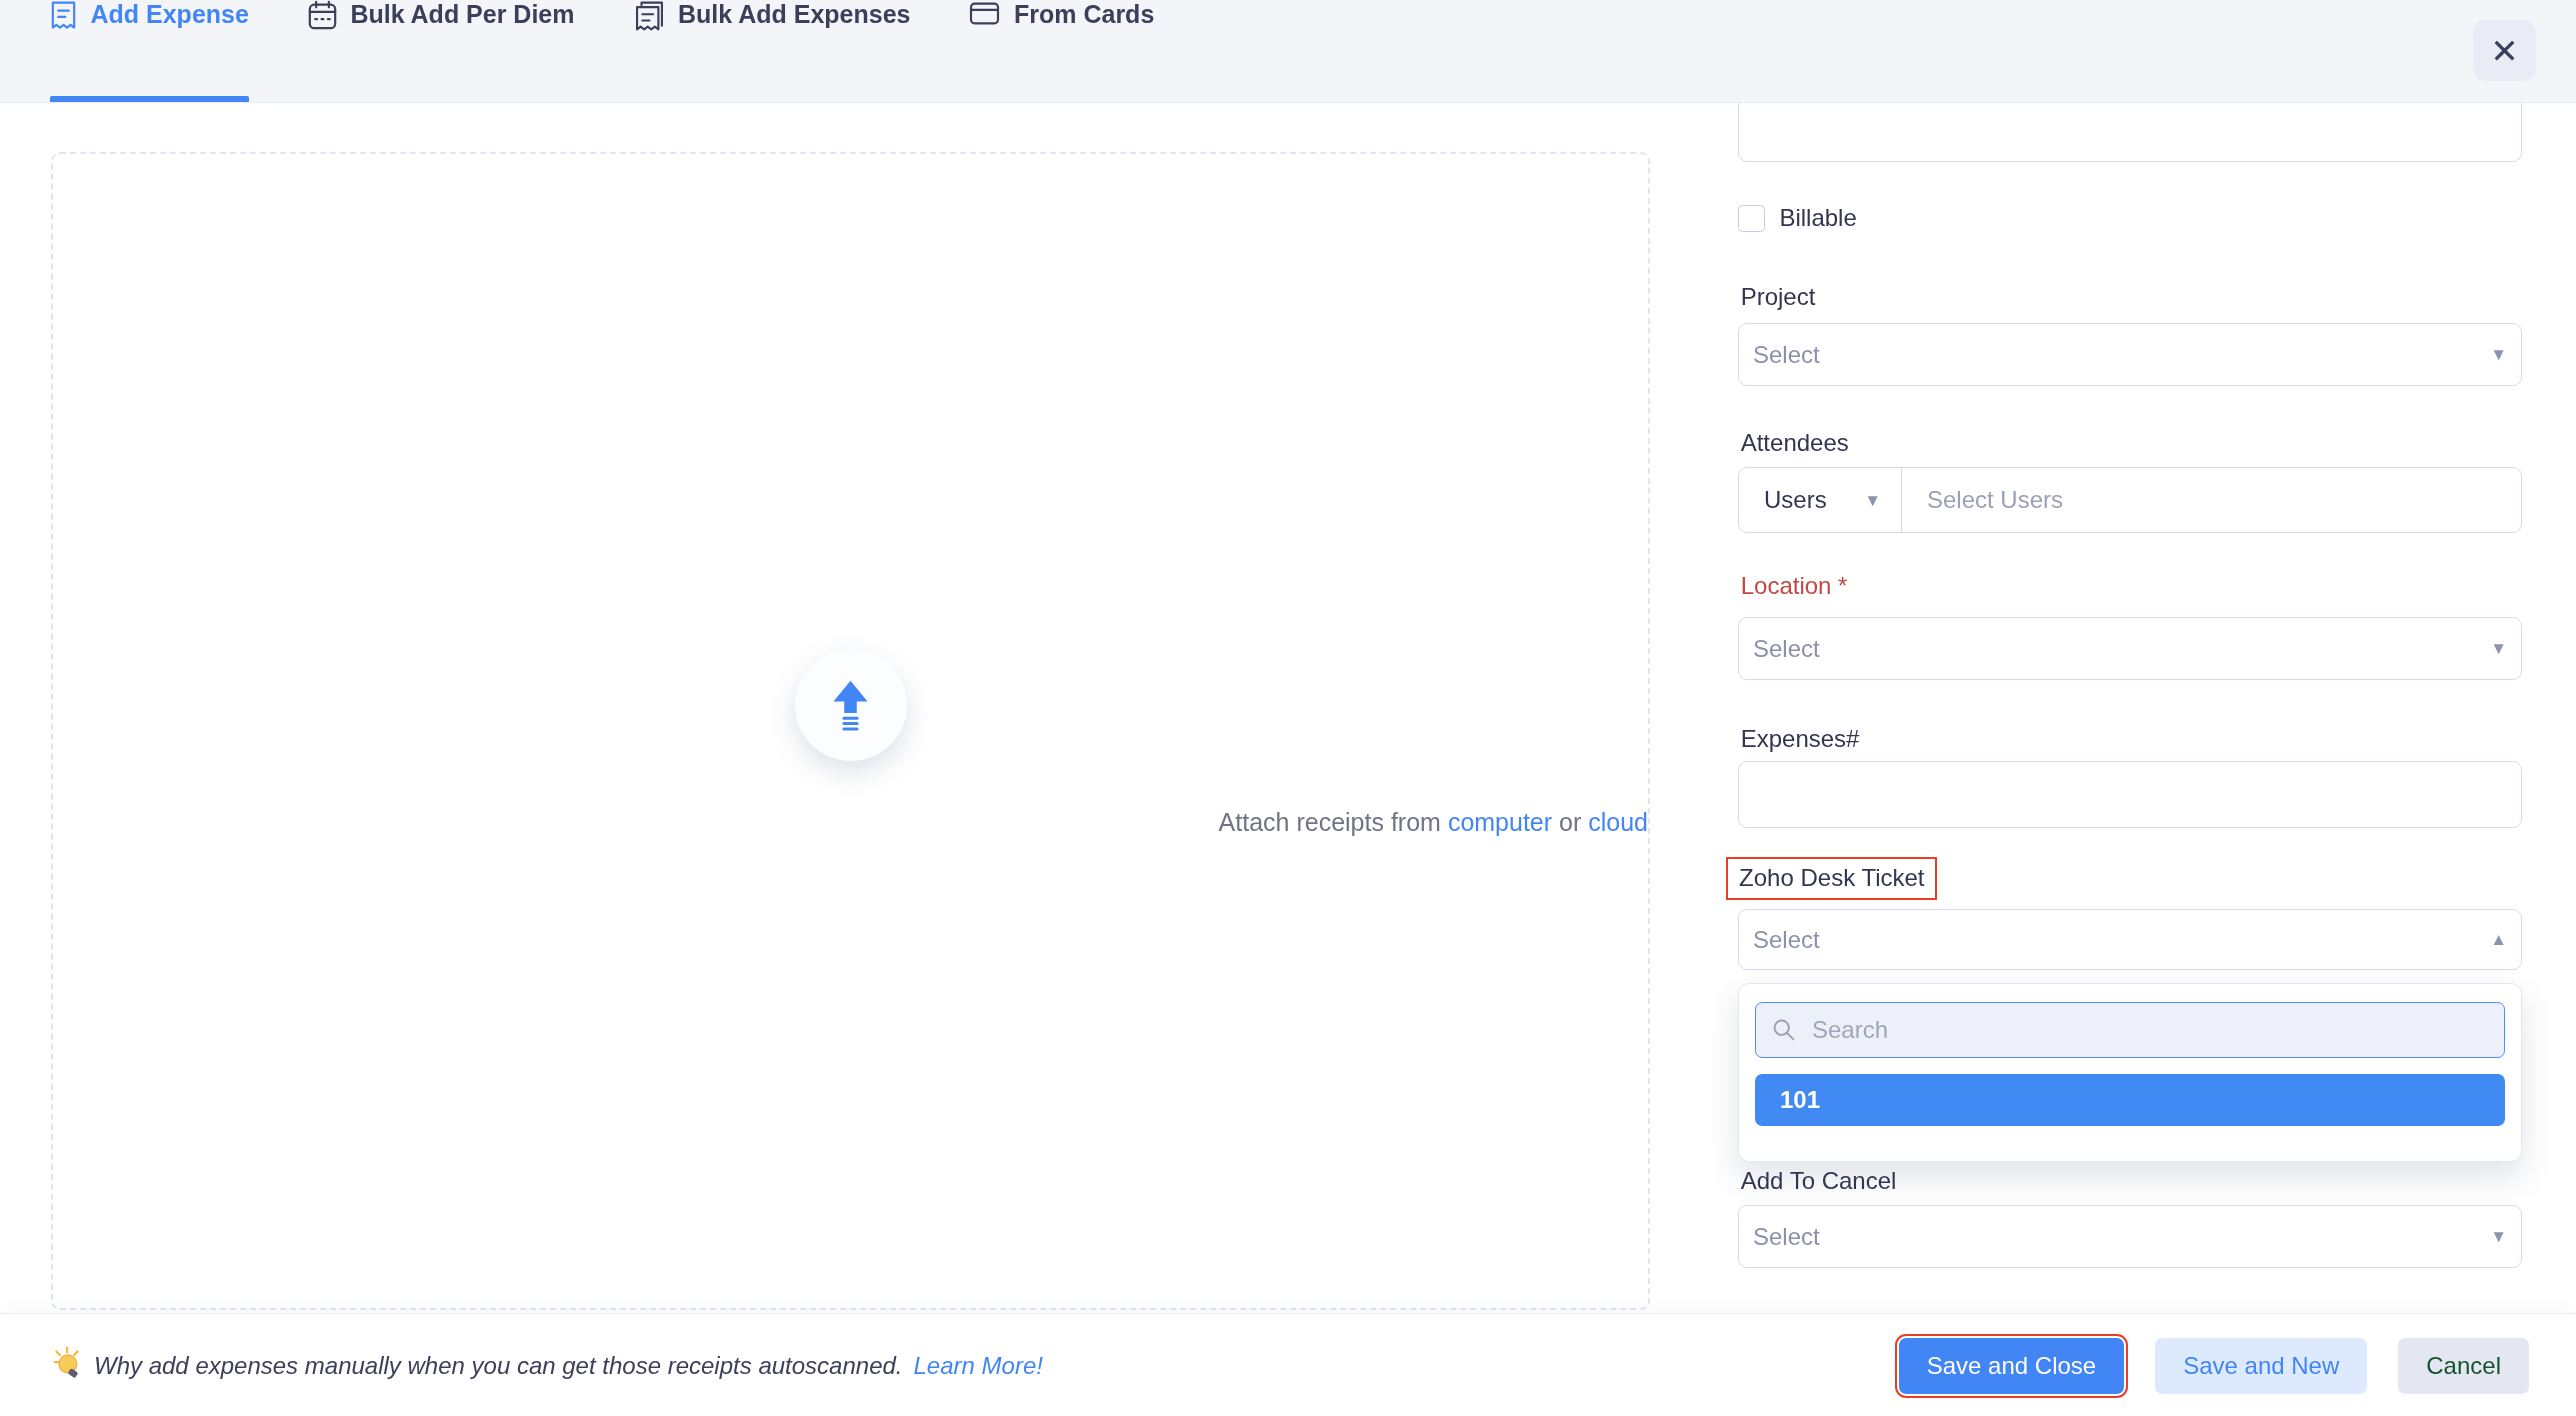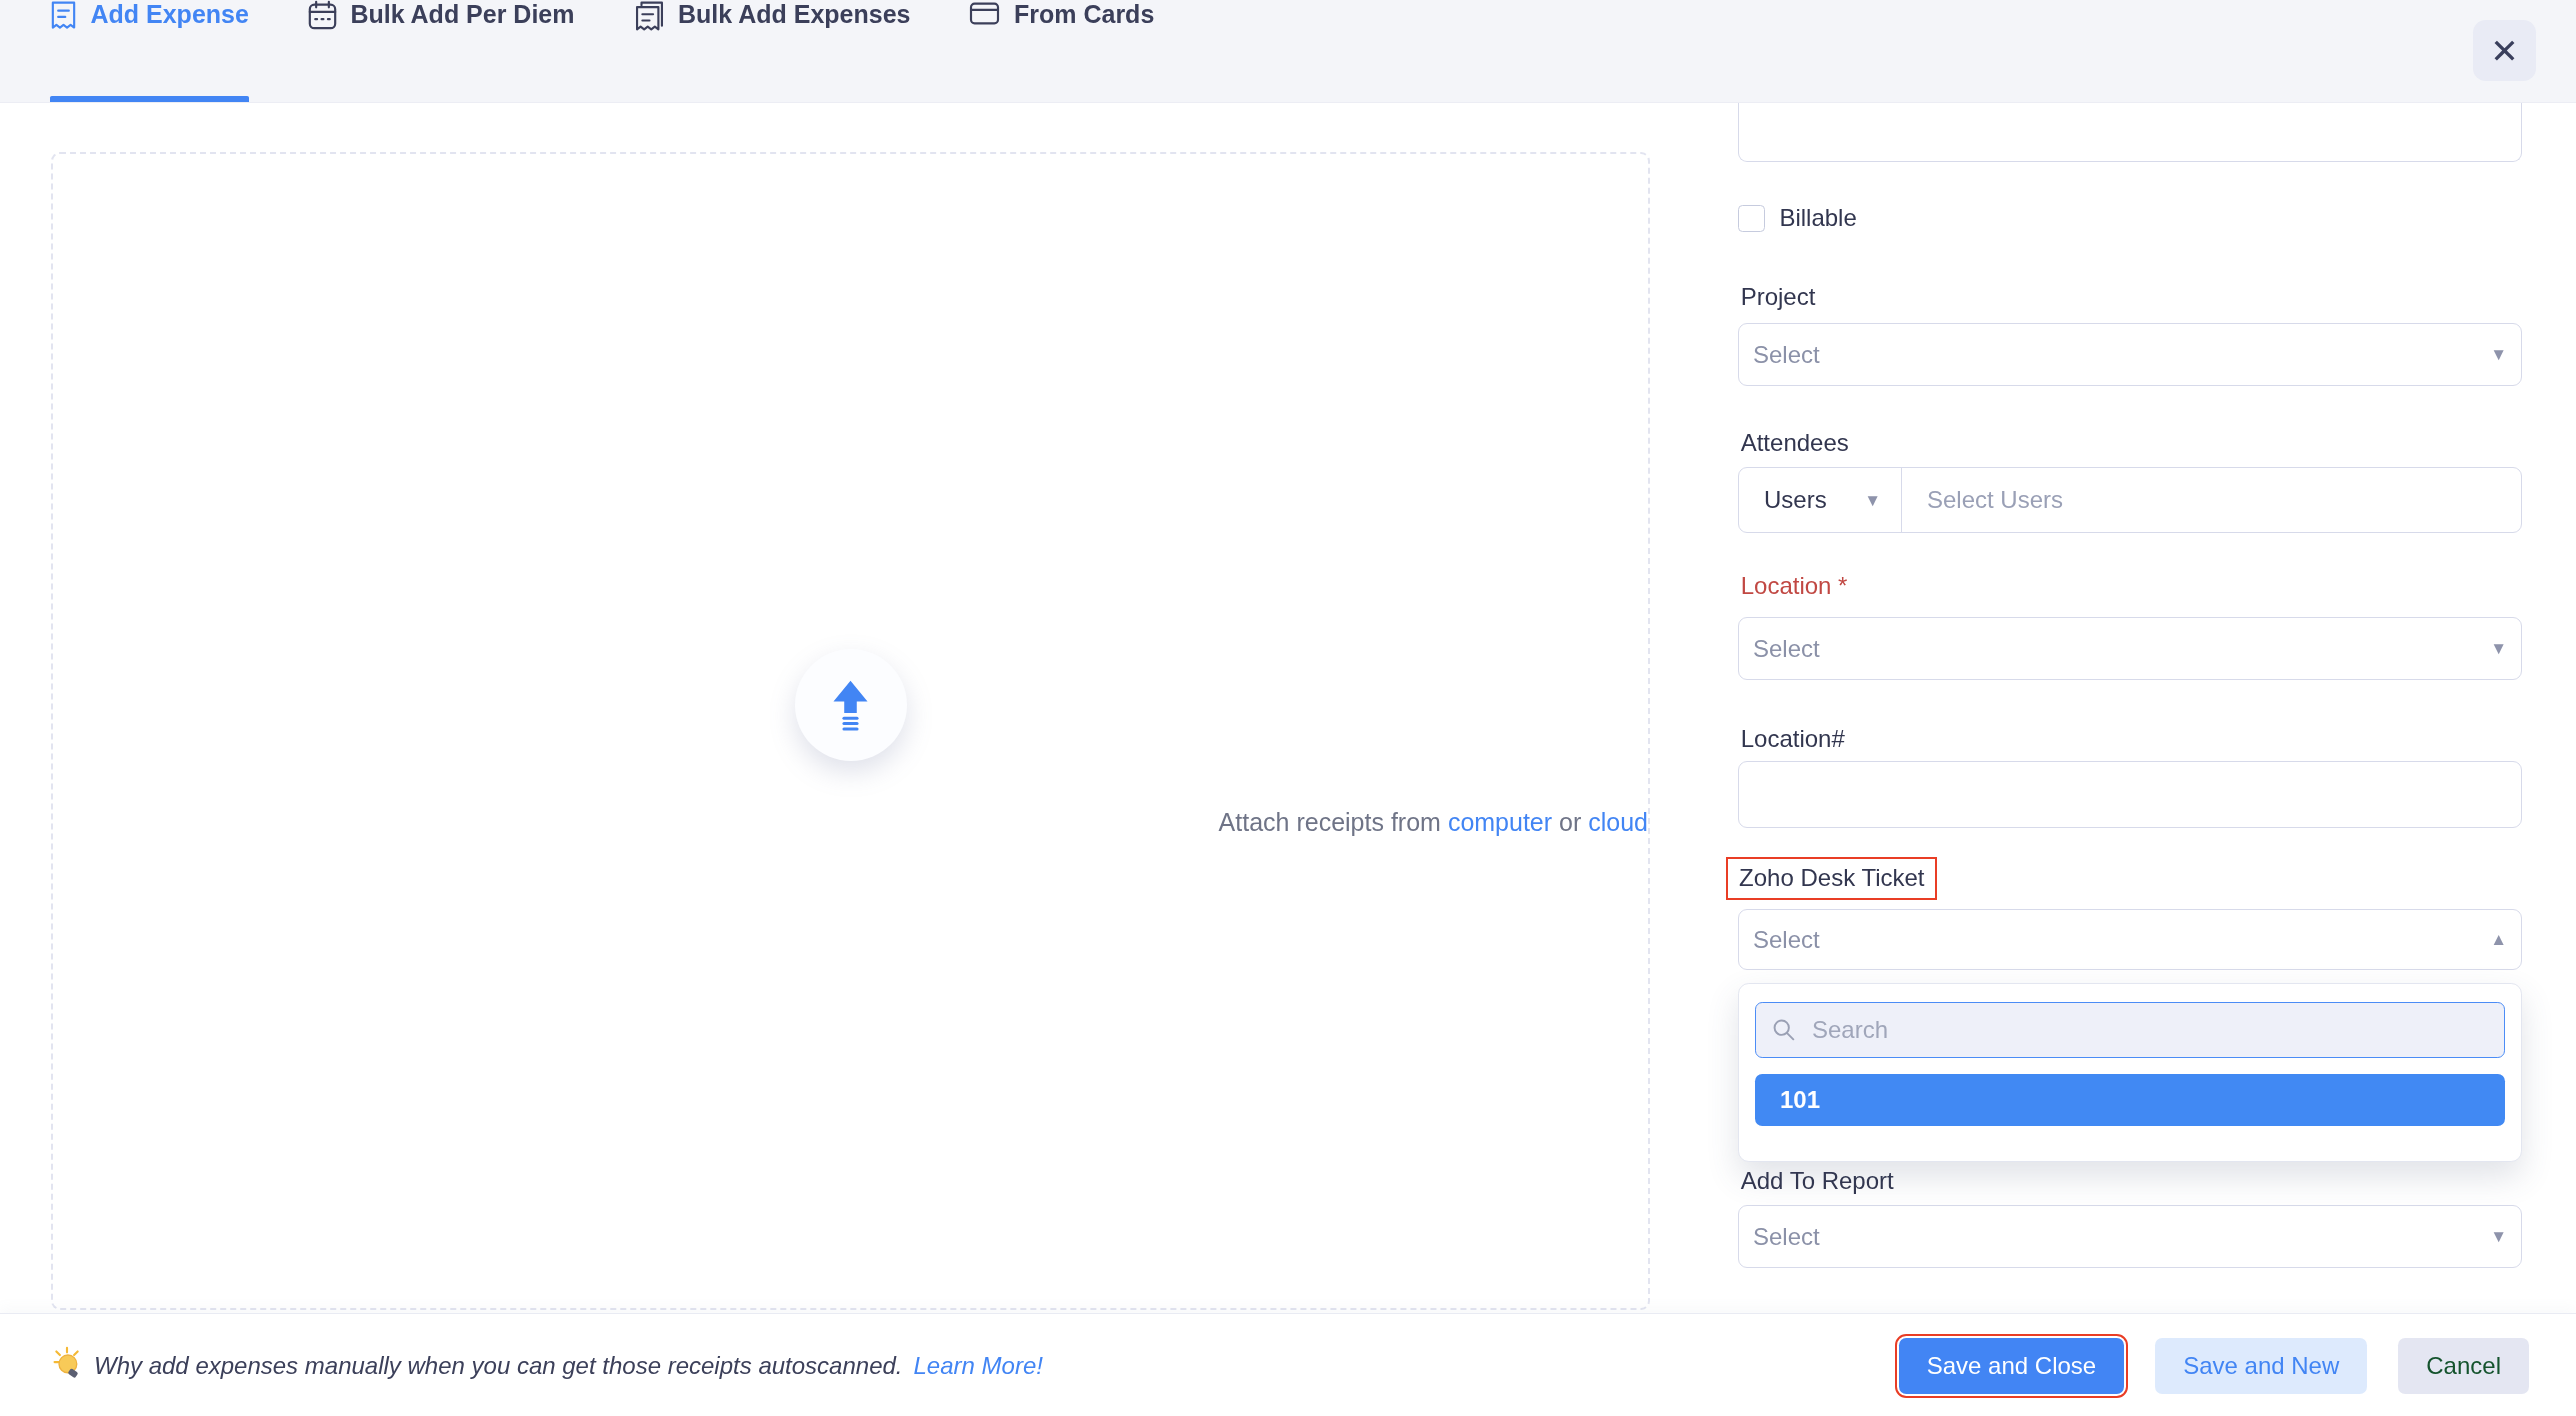--- a/index.html
+++ b/index.html
@@ -191,21 +191,21 @@
 
     <div class="flabel req" style="top:572px;">
       <span>Location</span>
       <span>*</span>
     </div>
     <div class="select" style="top:617px;">
       <span class="ph">Select</span>
       <span class="caret">▼</span>
     </div>
 
-    <div class="flabel" style="top:725px;">Location#</div>
+    <div class="flabel" style="top:725px;">Expenses#</div>
     <input class="text-input" style="top: 761px;" value="">
 
     <div class="annot-box">
       <span class="flabel-inline">Zoho Desk Ticket</span>
     </div>
     <div class="select" style="top:909px;height:61px;">
       <span class="ph">Select</span>
       <span class="caret">▲</span>
     </div>
 
@@ -217,21 +217,21 @@
             <circle cx="12" cy="12" r="8"></circle>
             <line x1="18" y1="18" x2="25" y2="25"></line>
           </svg>
         </span>
       </div>
       <div class="dd-option">
         <span>101</span>
       </div>
     </div>
 
-    <div class="flabel" style="top:1167px;">Add To Report</div>
+    <div class="flabel" style="top:1167px;">Add To Cancel</div>
     <div class="select" style="top:1205px;">
       <span class="ph">Select</span>
       <span class="caret">▼</span>
     </div>
   </section>
 
   <footer class="footer">
     <div class="tip">
       <span>
         <svg width="32" height="34" viewBox="0 0 36 38">

